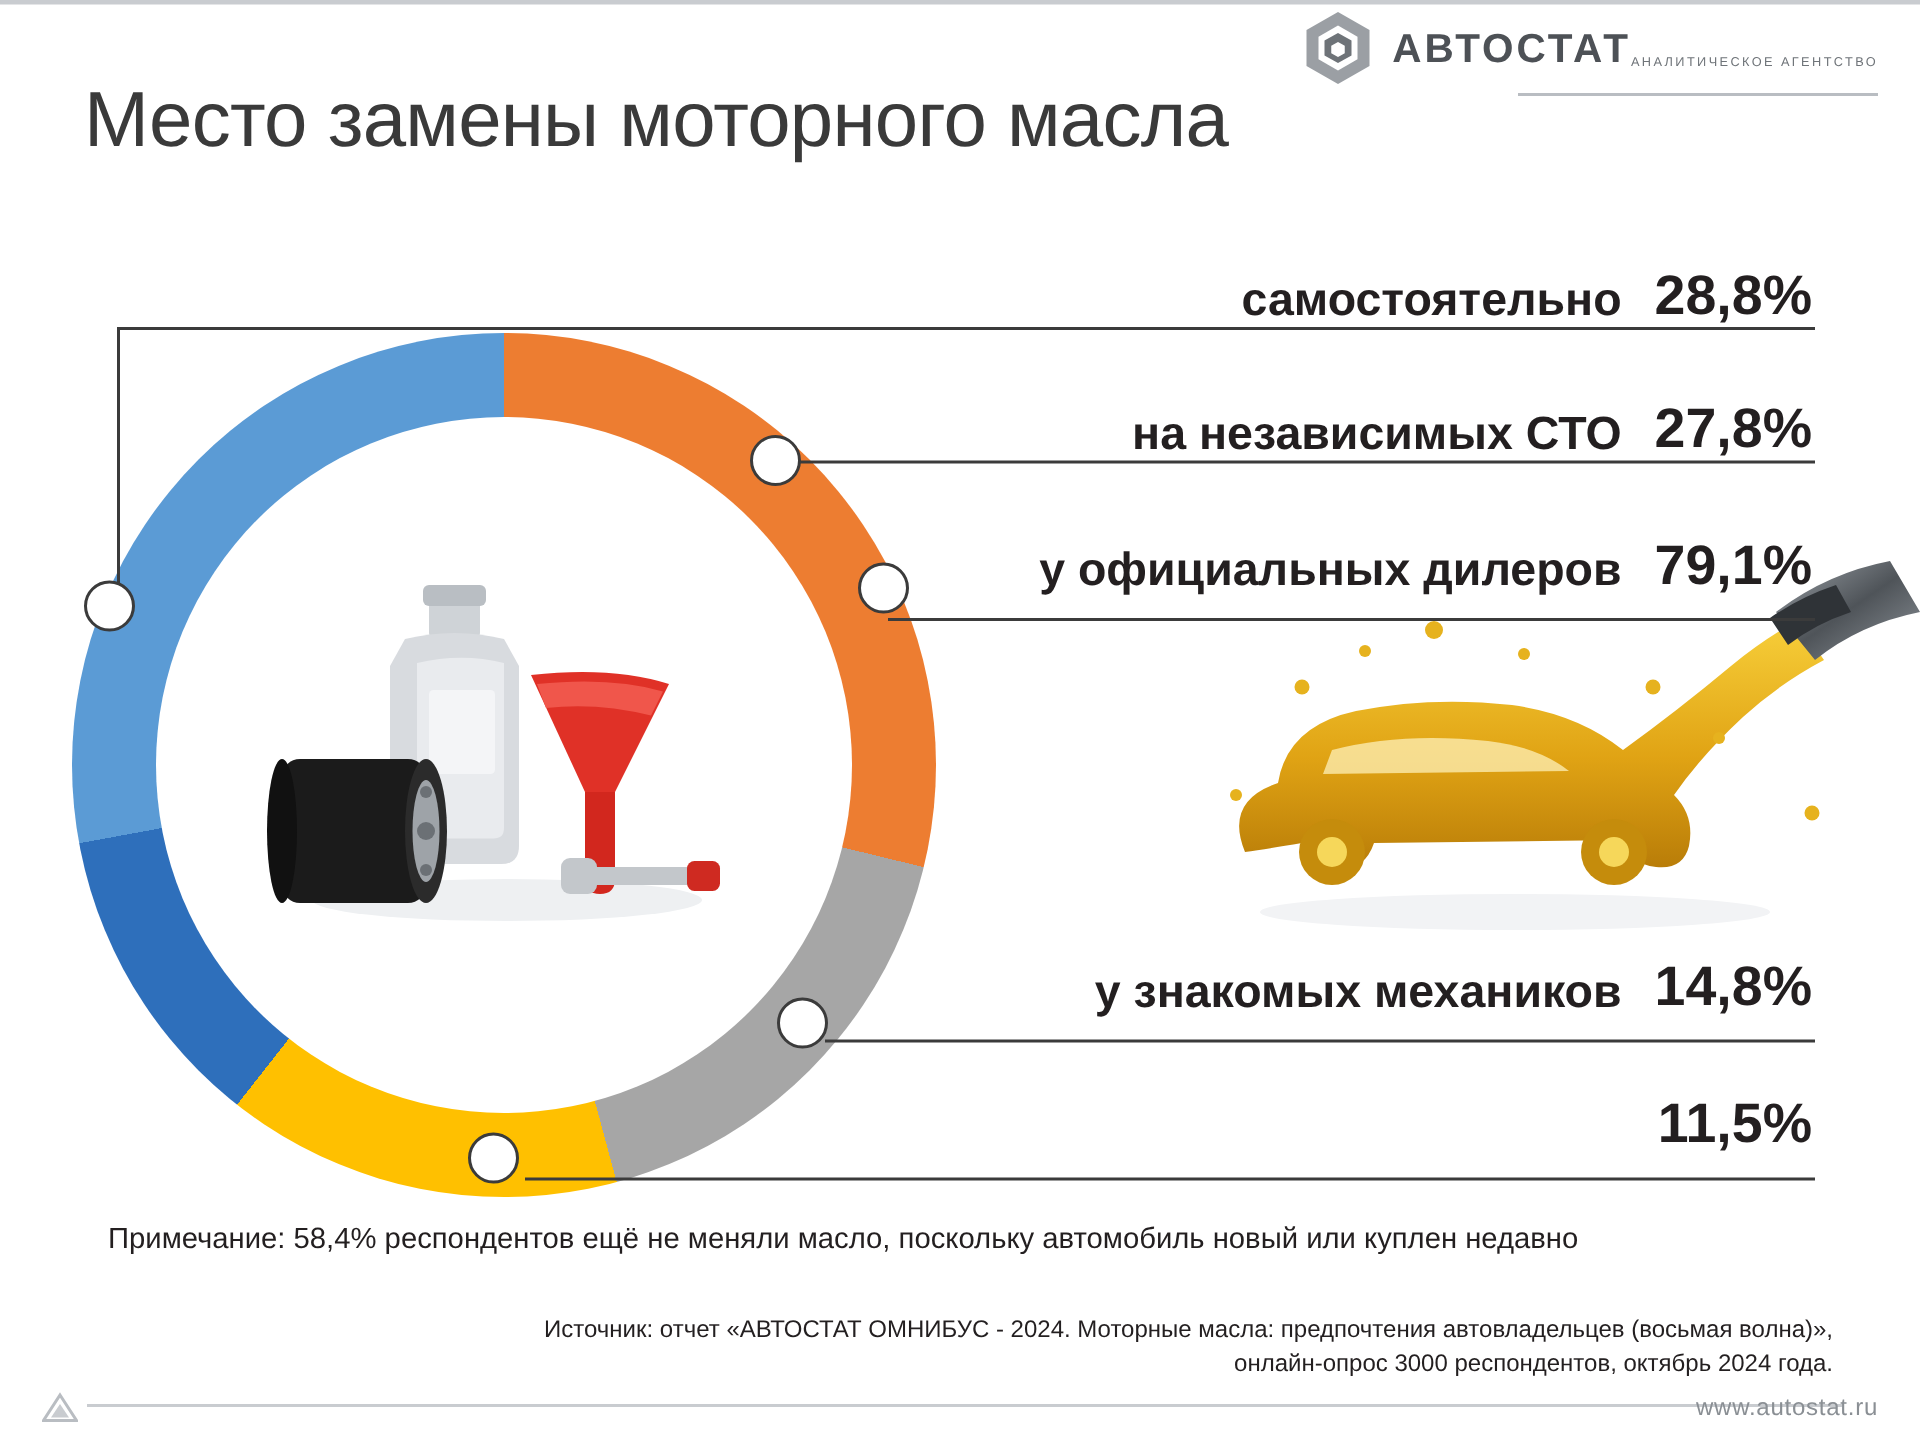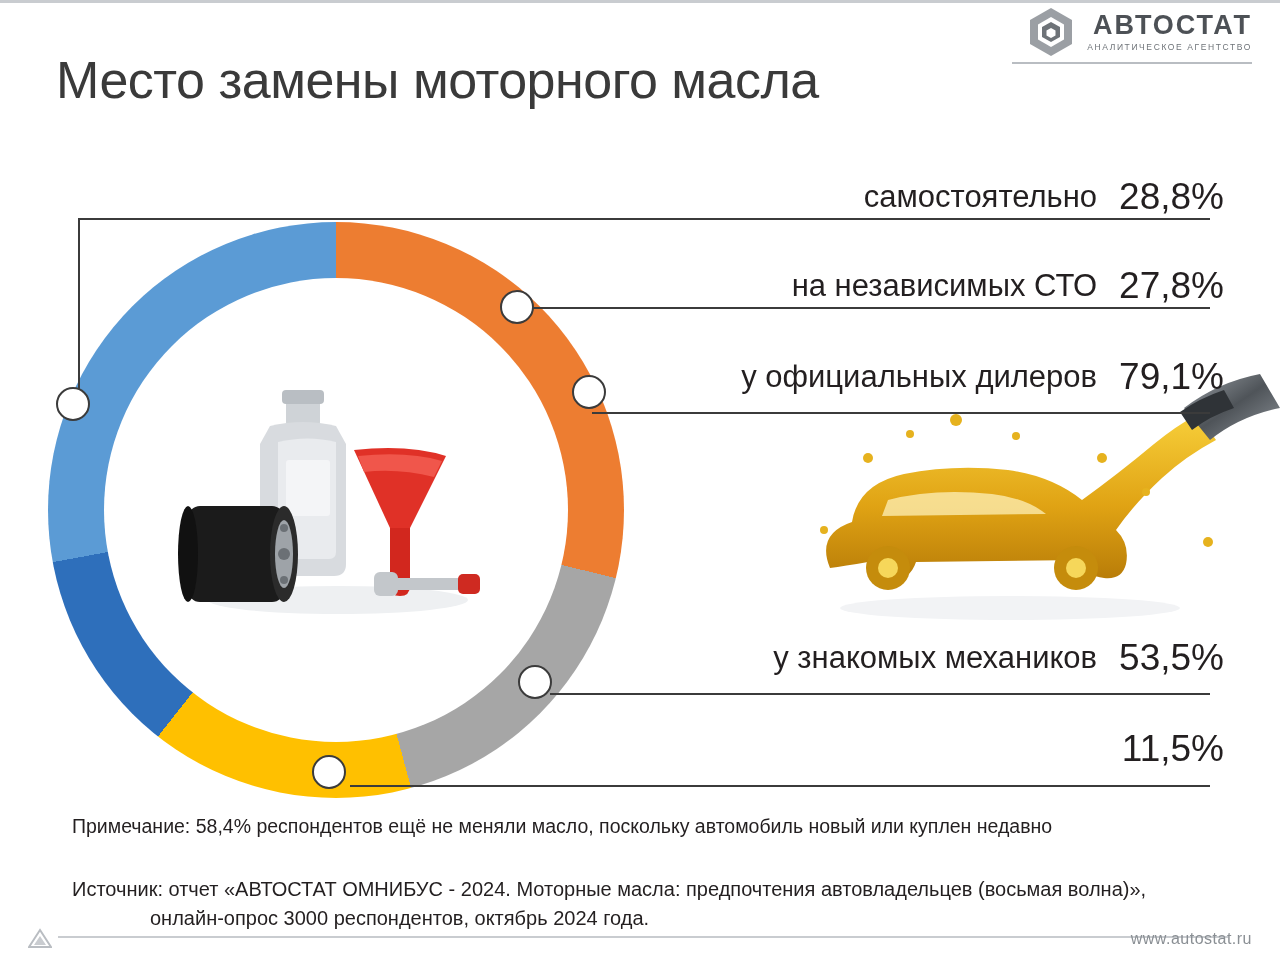--- a/index.html
+++ b/index.html
@@ -15,21 +15,21 @@
   
   .top-rule {
     position:absolute; left:0; top:0; width:1280px; height:3px;
     background:#c9ccd0;
   }
   .brand {
     position:absolute; right:28px; top:6px;
     display:flex; align-items:center; gap:10px;
   }
   .brand-mark { width:52px; height:52px; }
-  .brand-text { display:flex; flex-direction:column; align-items:flex-end; }
+  .brand-text { display:flex; flex-direction:row; align-items:flex-end; }
   .brand-name {
     font-size:27px; font-weight:bold; letter-spacing:2px; color:#4d5156; line-height:1;
   }
   .brand-sub {
     font-size:8.5px; letter-spacing:1.6px; color:#6f7479; margin-top:3px;
   }
   .brand-underline {
     position:absolute; right:28px; top:62px; width:240px; height:2px; background:#b9bdc2;
   }
 
@@ -44,44 +44,45 @@
     position:absolute; left:48px; top:222px; width:576px; height:576px;
   }
   .donut-svg { position:absolute; left:0; top:0; }
   .donut-photo {
     position:absolute; left:110px; top:110px; width:356px; height:356px;
     border-radius:50%; overflow:hidden;
   }
 
   
   .label-row {
-    position:absolute; right:56px;
-    display:flex; align-items:center; justify-content:flex-end;
+    position:absolute; right:72px;
+    display:flex; align-items:flex-end; justify-content:flex-end;
     white-space:nowrap;
+    font-weight:bold;
   }
   .label-text { font-size:31px; color:#231f20; }
   .label-val  { font-size:37px; color:#231f20; margin-left:22px; }
 
   .leader { position:absolute; background:#3b3b3b; }
   .leader-h { height:1.6px; }
   .leader-v { width:1.6px; }
 
   .node {
     position:absolute; width:34px; height:34px; border-radius:50%;
     background:#ffffff; border:2.5px solid #3b3b3b;
   }
 
   
   .note {
     position:absolute; left:72px; top:815px; width:1150px;
     font-size:19.5px; color:#231f20;
   }
   .source {
     position:absolute; left:72px; top:875px; width:1150px;
-    font-size:20px; color:#231f20; line-height:1.45;
+    font-size:16px; color:#231f20; line-height:1.45;text-align:right;
   }
   .source .line2 { display:block; padding-left:78px; }
 
   .foot-rule {
     position:absolute; left:58px; top:936px; width:1170px; height:2px; background:#c9ccd0;
   }
   .foot-site {
     position:absolute; right:28px; top:930px;
     font-size:16px; color:#8a8f94; letter-spacing:0.5px;
   }
@@ -235,21 +236,21 @@
   <span class="label-val">27,8%</span>
 </div>
 
 <div class="label-row" style="top:356px;margin-left:47px;">
   <span class="label-text">у официальных дилеров</span>
   <span class="label-val">79,1%</span>
 </div>
 
 <div class="label-row" style="top:637px;">
   <span class="label-text">у знакомых механиков</span>
-  <span class="label-val">53,5%</span>
+  <span class="label-val">14,8%</span>
 </div>
 
 <div class="label-row" style="top:728px;">
   <span class="label-val">11,5%</span>
 </div>
 
 <div class="note">Примечание: 58,4% респондентов ещё не меняли масло, поскольку автомобиль новый или куплен недавно</div>
 
 <div class="source">
   <span>Источник: отчет «АВТОСТАТ ОМНИБУС - 2024. Моторные масла: предпочтения автовладельцев (восьмая волна)»,</span>

